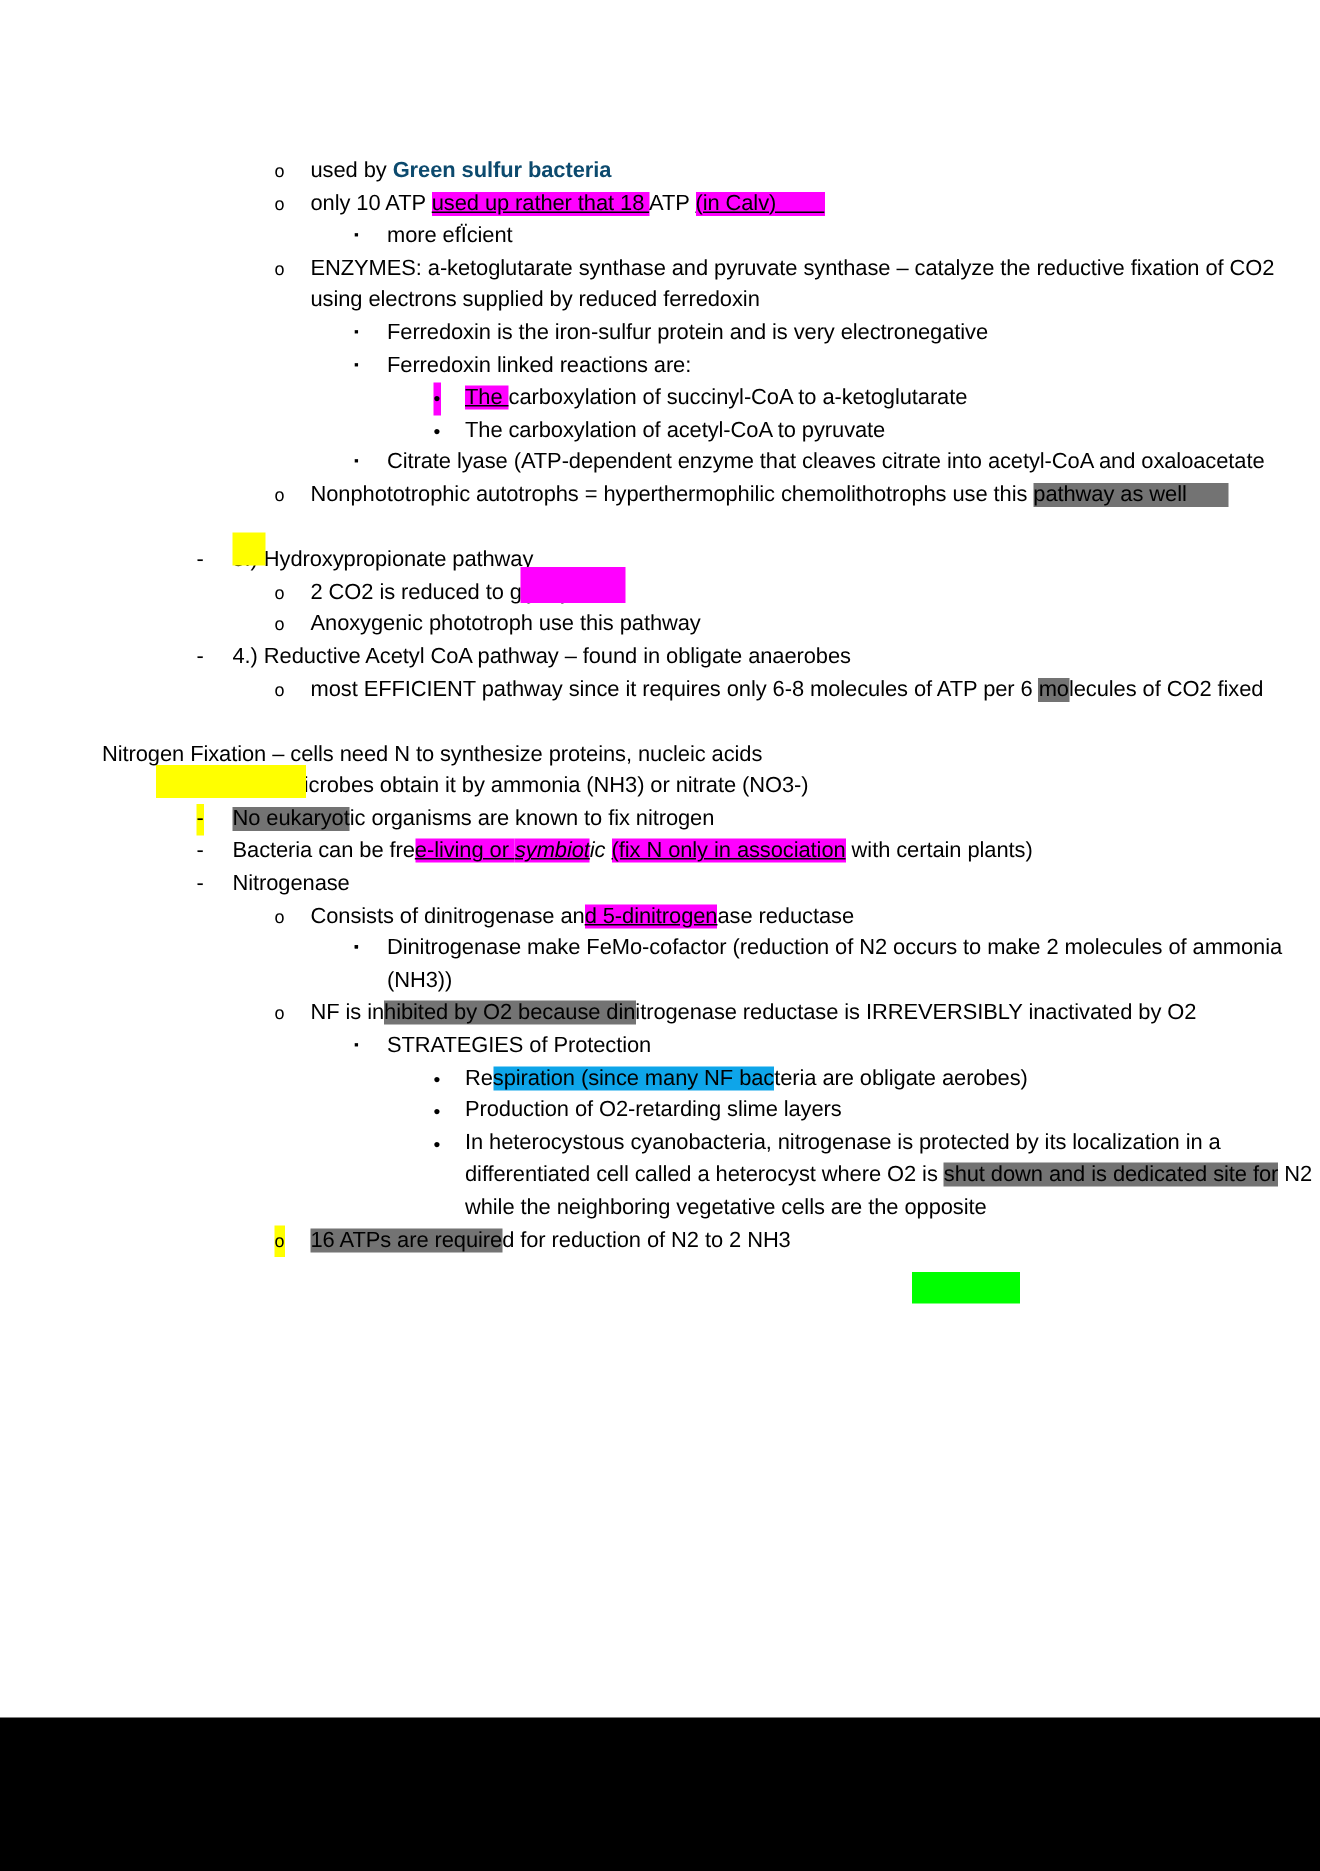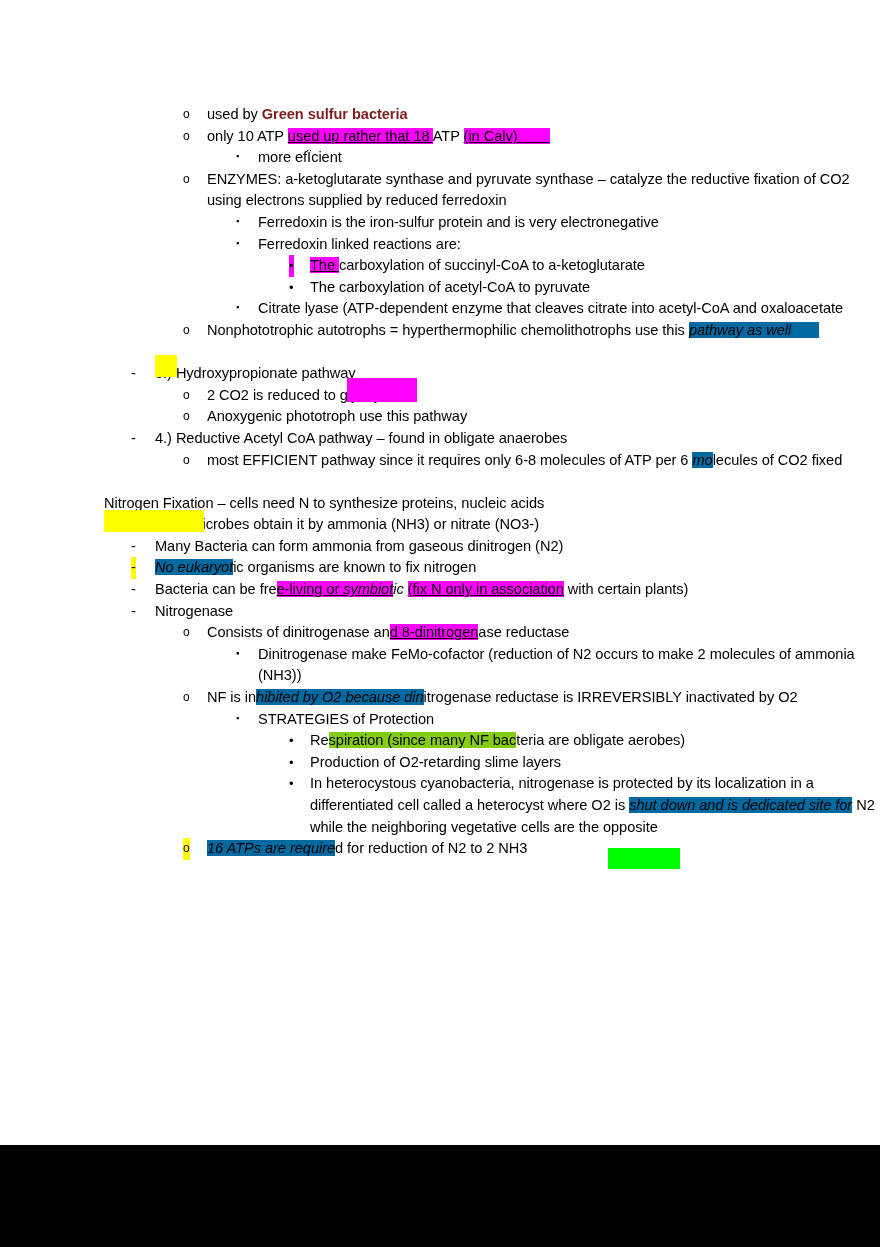--- a/index.html
+++ b/index.html
@@ -52,39 +52,39 @@
   .bullet {
     position: absolute;
     display: inline-block;
     text-align: left;
     color: #000;
   }
 
   .txt { display: inline; }
 
   
-  .lvl-top   { padding-left: 104px; }
+  .lvl-top   { padding-left: 68px; }
   .lvl-dash  { padding-left: 155px; }
   .lvl-o     { padding-left: 207px; }
   .lvl-sq    { padding-left: 258px; }
   .lvl-dot   { padding-left: 310px; }
 
   .b-dash { left: 131px; }
   .b-o    { left: 183px; font-size: 12px; }
   .b-sq   { left: 236px; font-size: 9px; top: -1px; }
   .b-dot  { left: 289px; font-size: 13px; }
 
   
-  .hl-y { background: #0369a1; font-style: italic; }
+  .hl-y { background: #737373; }
   .hl-m { background: #FF00FF; text-decoration: underline; }
-  .hl-g { background: #84cc16; margin-top: 48px; }
+  .hl-g { background: #0ea5e9; margin-top: 48px; }
 
   .bold { font-weight: normal; }
   .ital { font-style: italic; }
-  .green-txt { color: #7f1d1d; font-weight: bold; }
+  .green-txt { color: #0c4a6e; font-weight: bold; }
 
   
   .block {
     position: absolute;
   }
 
   .spacer { height: 21.6px; }
 </style>
 </head>
 <body>
@@ -103,25 +103,25 @@
       <div class="line lvl-o"><span class="bullet b-o">o</span><span class="txt bold">Nonphototrophic autotrophs = hyperthermophilic chemolithotrophs</span><span class="txt"> use this </span><span class="txt hl-y">pathway as well&nbsp;&nbsp;&nbsp;&nbsp;&nbsp;&nbsp;&nbsp;</span></div>
       <div class="line spacer"></div>
       <div class="line lvl-dash"><span class="bullet b-dash">-</span><span class="txt">3.) Hydroxypropionate pathway</span></div>
       <div class="line lvl-o"><span class="bullet b-o">o</span><span class="txt">2 CO2 is reduced to glyoxylate</span></div>
       <div class="line lvl-o"><span class="bullet b-o">o</span><span class="txt">Anoxygenic phototroph use this pathway</span></div>
       <div class="line lvl-dash"><span class="bullet b-dash">-</span><span class="txt">4.) Reductive Acetyl CoA pathway – found in obligate anaerobes</span></div>
       <div class="line lvl-o"><span class="bullet b-o">o</span><span class="txt">most EFFICIENT pathway since it requires only 6-8 molecules of ATP per 6 </span><span class="txt hl-y">mo</span><span class="txt">lecules of CO2 fixed</span></div>
       <div class="line spacer"></div>
       <div class="line lvl-top"><span class="txt">Nitrogen Fixation – cells need N to synthesize proteins, nucleic acids</span></div>
       <div class="line lvl-dash"><span class="bullet b-dash">-</span><span class="txt">most microbes obtain it by ammonia (NH3) or nitrate (NO3-)</span></div>
-      <div class="line lvl-dash"><span class="bullet b-dash">-</span><span class="txt">Many Bacteria can form ammonia from gaseous dinitrogen (N2)</span></div>
+      <div class="line lvl-dash"><span class="bullet b-dash">-</span></div>
       <div class="line lvl-dash"><span class="bullet b-dash" style="background: rgb(255, 255, 0);">-</span><span class="txt hl-y">No eukaryot</span><span class="txt">ic organisms are known to fix nitrogen</span></div>
       <div class="line lvl-dash"><span class="bullet b-dash">-</span><span class="txt">Bacteria can be fre</span><span class="txt hl-m">e-living or </span><span class="txt hl-m ital">symbiot</span><span class="txt ital">ic</span><span class="txt"> </span><span class="txt hl-m">(fix N only in association</span><span class="txt"> with certain plants)</span></div>
       <div class="line lvl-dash"><span class="bullet b-dash">-</span><span class="txt">Nitrogenase</span></div>
-      <div class="line lvl-o"><span class="bullet b-o">o</span><span class="txt">Consists of dinitrogenase an</span><span class="txt hl-m">d 8-dinitrogen</span><span class="txt">ase reductase</span></div>
+      <div class="line lvl-o"><span class="bullet b-o">o</span><span class="txt">Consists of dinitrogenase an</span><span class="txt hl-m">d 5-dinitrogen</span><span class="txt">ase reductase</span></div>
       <div class="line lvl-sq"><span class="bullet b-sq">▪</span></div>
       <div class="line lvl-sq"><span class="bullet b-sq">▪</span><span class="txt">Dinitrogenase make FeMo-cofactor (reduction of N2 occurs to make 2 molecules of ammonia (NH3))</span></div>
       <div class="line lvl-o"><span class="bullet b-o">o</span><span class="txt">NF is in</span><span class="txt hl-y">hibited by O2 because din</span><span class="txt">itrogenase reductase is IRREVERSIBLY inactivated by O2</span></div>
       <div class="line lvl-sq"><span class="bullet b-sq">▪</span><span class="txt">STRATEGIES of Protection</span></div>
       <div class="line lvl-dot"><span class="bullet b-dot">•</span><span class="txt">Re</span><span class="txt hl-g">spiration (since many NF bac</span><span class="txt">teria are obligate aerobes)</span></div>
       <div class="line lvl-dot"><span class="bullet b-dot">•</span><span class="txt">Production of O2-retarding slime layers</span></div>
       <div class="line lvl-dot"><span class="bullet b-dot">•</span><span class="txt">In heterocystous cyanobacteria, nitrogenase is protected by its localization in a differentiated cell called a heterocyst where O2 is </span><span class="txt hl-y">shut down and is dedicated site for</span><span class="txt"> N2 while the neighboring vegetative cells are the opposite</span></div>
       <div class="line lvl-o"><span class="bullet b-o" style="background: rgb(255, 255, 0);">o</span><span class="txt hl-y">16 ATPs are require</span><span class="txt">d for reduction of N2 to 2 NH3</span></div>
     </div>
   <div id="stray-layer">

